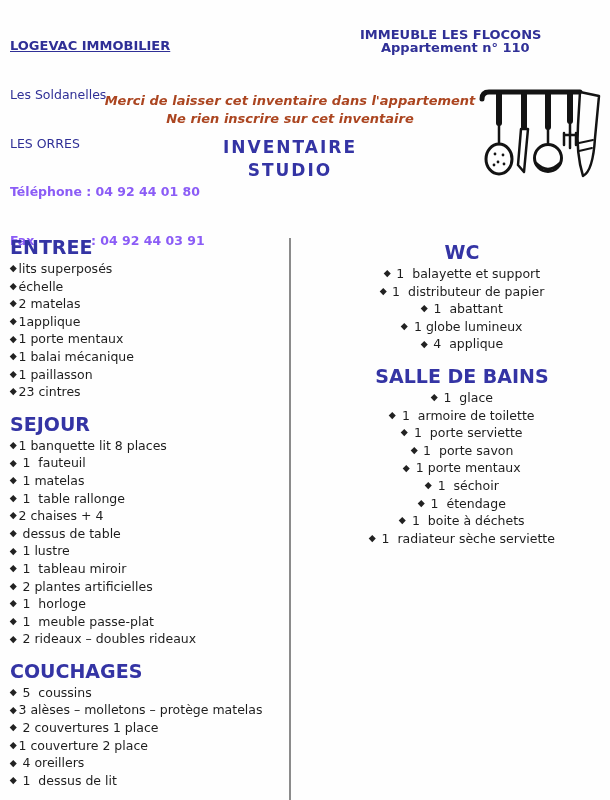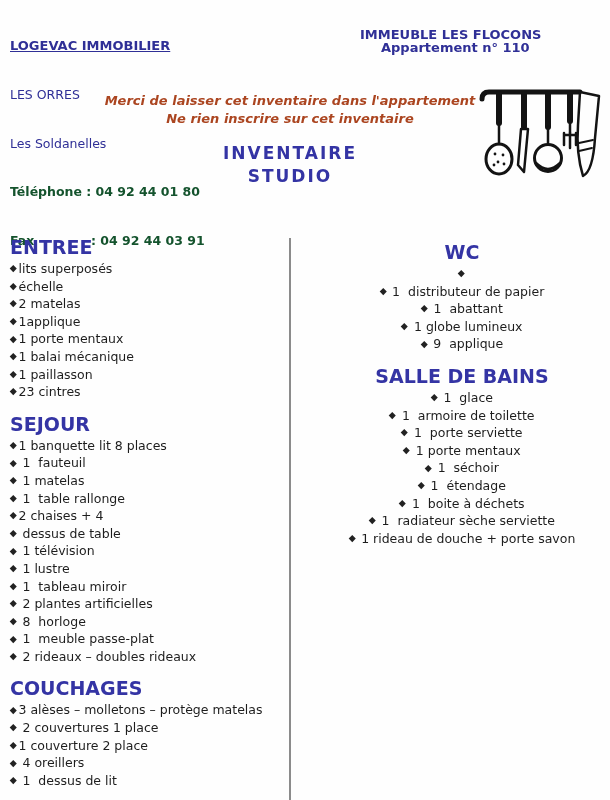--- a/index.html
+++ b/index.html
@@ -5,32 +5,32 @@
   html,body{margin:0;padding:0;background:#e8e8e8;}
   .page{
     position:relative;width:610px;height:800px;background:#fefefe;
     font-family:"DejaVu Sans",sans-serif;font-size:12.5px;color:#1d1d1d;
     overflow:hidden;margin:0 auto;
   }
   
   .header-left{position:absolute;left:10px;top:6px;line-height:16.2px;white-space:pre-wrap;}
   .company{font-weight:bold;text-decoration:underline;font-size:13px;color:#2f2f96;}
   .addr{color:#2f2f96;}
-  .phone,.fax{font-weight:bold;color:#14532d;}
+  .phone,.fax{font-weight:bold;color:#8b5cf6;}
   
   .building{position:absolute;left:360px;top:8px;font-weight:bold;font-size:13px;color:#2f2f96;margin-top:19px;}
   .apartment{position:absolute;left:381px;top:40px;font-weight:bold;font-size:13px;color:#2f2f96;}
   
   .notice{position:absolute;left:0;top:92px;width:580px;text-align:center;
     color:#ab4520;font-style:italic;font-weight:bold;font-size:13px;line-height:18px;}
   .notice div{}
   
   .utensils{position:absolute;left:477px;top:83px;}
   
-  .doc-title{position:absolute;left:0;top:142px;width:580px;text-align:center;
+  .doc-title{position:absolute;left:0;top:136px;width:580px;text-align:center;
     color:#3434a4;font-weight:bold;font-size:17px;letter-spacing:2px;line-height:23px;}
   
   .divider{position:absolute;left:289px;top:238px;width:2px;height:562px;background:#8b8b8b;}
   
   .col{position:absolute;top:238px;}
   .col-left{left:10px;width:272px;}
   .col-right{left:318px;top:243px;width:288px;text-align:center;}
   .section{margin-bottom:14px;}
   .section-title{color:#3434a4;font-weight:bold;font-size:19px;margin-bottom:4px;line-height:18px;}
   .item{line-height:17.6px;white-space:pre-wrap;}
@@ -38,22 +38,22 @@
     transform:rotate(45deg);margin:0 3px 2px 1px;vertical-align:middle;}
   .item-text{white-space:pre-wrap;}
 </style>
 </head>
 <body>
 
 <div class="page">
 
   <div class="header-left">
     <div class="company">LOGEVAC IMMOBILIER</div>
+    <div class="addr">Les Soldanelles</div>
     <div class="addr">LES ORRES</div>
-    <div class="addr">Les Soldanelles</div>
     <div class="phone">Téléphone : 04 92 44 01 80</div>
     <div class="fax">Fax             : 04 92 44 03 91</div>
   </div>
 
   <div class="building">IMMEUBLE LES FLOCONS</div>
   <div class="apartment">Appartement n° 110</div>
 
   <div class="notice">
     <div>Merci de laisser cet inventaire dans l'appartement</div>
     <div>Ne rien inscrire sur cet inventaire</div>
@@ -110,53 +110,53 @@
         <div class="item"><span class="bullet"></span><span class="item-text">23 cintres</span></div>
       </div>
       <div class="section">
         <div class="section-title">SEJOUR</div>
         <div class="item"><span class="bullet"></span><span class="item-text">1 banquette lit 8 places</span></div>
         <div class="item"><span class="bullet"></span><span class="item-text"> 1  fauteuil</span></div>
         <div class="item"><span class="bullet"></span><span class="item-text"> 1 matelas</span></div>
         <div class="item"><span class="bullet"></span><span class="item-text"> 1  table rallonge</span></div>
         <div class="item"><span class="bullet"></span><span class="item-text">2 chaises + 4</span></div>
         <div class="item"><span class="bullet"></span><span class="item-text"> dessus de table</span></div>
-        <div class="item"><span class="bullet"></span><span class="item-text"> 1 télévision</span></div>
         <div class="item"><span class="bullet"></span><span class="item-text"> 1 lustre</span></div>
         <div class="item"><span class="bullet"></span><span class="item-text"> 1  tableau miroir</span></div>
         <div class="item"><span class="bullet"></span><span class="item-text"> 2 plantes artificielles</span></div>
-        <div class="item"><span class="bullet"></span><span class="item-text"> 8  horloge</span></div>
+        <div class="item"><span class="bullet"></span><span class="item-text"> 1  horloge</span></div>
         <div class="item"><span class="bullet"></span><span class="item-text"> 1  meuble passe-plat</span></div>
         <div class="item"><span class="bullet"></span><span class="item-text"> 2 rideaux – doubles rideaux</span></div>
       </div>
       <div class="section">
         <div class="section-title">COUCHAGES</div>
+        <div class="item"><span class="bullet"></span><span class="item-text"> 5  coussins</span></div>
         <div class="item"><span class="bullet"></span><span class="item-text">3 alèses – molletons – protège matelas</span></div>
         <div class="item"><span class="bullet"></span><span class="item-text"> 2 couvertures 1 place</span></div>
         <div class="item"><span class="bullet"></span><span class="item-text">1 couverture 2 place</span></div>
         <div class="item"><span class="bullet"></span><span class="item-text"> 4 oreillers</span></div>
         <div class="item"><span class="bullet"></span><span class="item-text"> 1  dessus de lit</span></div>
       </div>
     </div>
   <div class="col col-right" id="col-right">
       <div class="section">
         <div class="section-title">WC</div>
-        <div class="item"><span class="bullet"></span></div>
+        <div class="item"><span class="bullet"></span><span class="item-text"> 1  balayette et support</span></div>
         <div class="item"><span class="bullet"></span><span class="item-text"> 1  distributeur de papier</span></div>
         <div class="item"><span class="bullet"></span><span class="item-text"> 1  abattant</span></div>
         <div class="item"><span class="bullet"></span><span class="item-text"> 1 globe lumineux</span></div>
-        <div class="item"><span class="bullet"></span><span class="item-text"> 9  applique</span></div>
+        <div class="item"><span class="bullet"></span><span class="item-text"> 4  applique</span></div>
       </div>
       <div class="section">
         <div class="section-title">SALLE DE BAINS</div>
         <div class="item"><span class="bullet"></span><span class="item-text"> 1  glace</span></div>
         <div class="item"><span class="bullet"></span><span class="item-text"> 1  armoire de toilette</span></div>
         <div class="item"><span class="bullet"></span><span class="item-text"> 1  porte serviette</span></div>
+        <div class="item"><span class="bullet"></span><span class="item-text"> 1  porte savon</span></div>
         <div class="item"><span class="bullet"></span><span class="item-text"> 1 porte mentaux</span></div>
         <div class="item"><span class="bullet"></span><span class="item-text"> 1  séchoir</span></div>
         <div class="item"><span class="bullet"></span><span class="item-text"> 1  étendage</span></div>
         <div class="item"><span class="bullet"></span><span class="item-text"> 1  boite à déchets</span></div>
         <div class="item"><span class="bullet"></span><span class="item-text"> 1  radiateur sèche serviette</span></div>
-        <div class="item"><span class="bullet"></span><span class="item-text"> 1 rideau de douche + porte savon</span></div>
       </div>
     </div>
 
 </div>
 
 </body></html>

